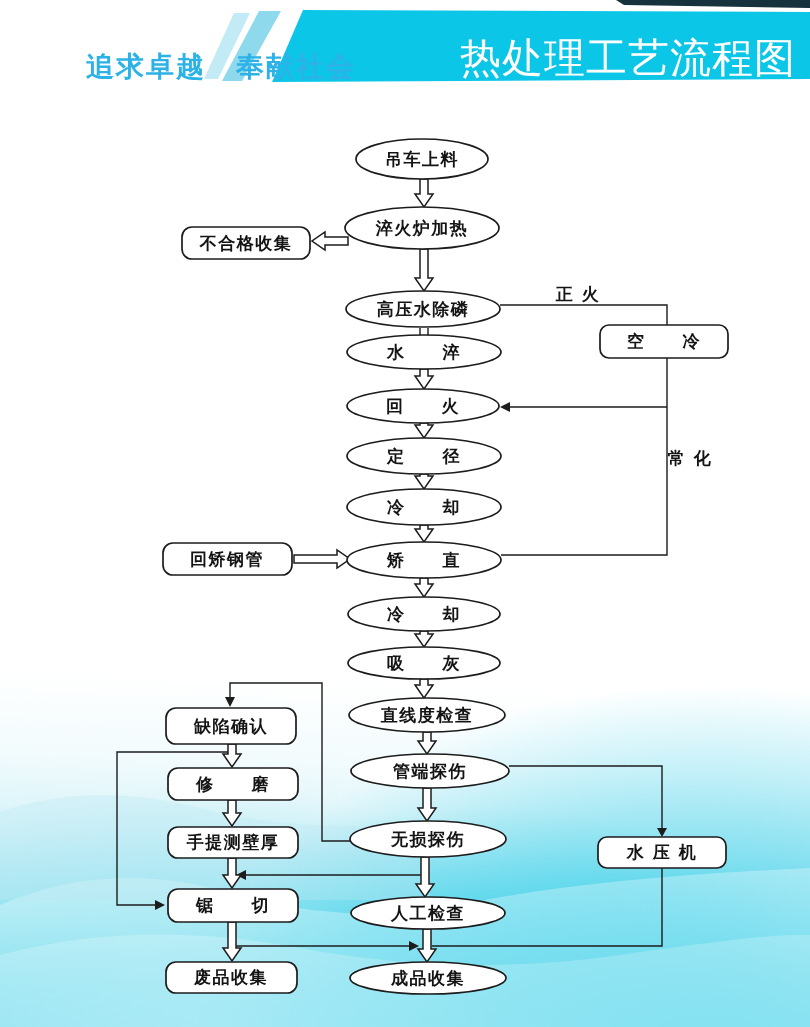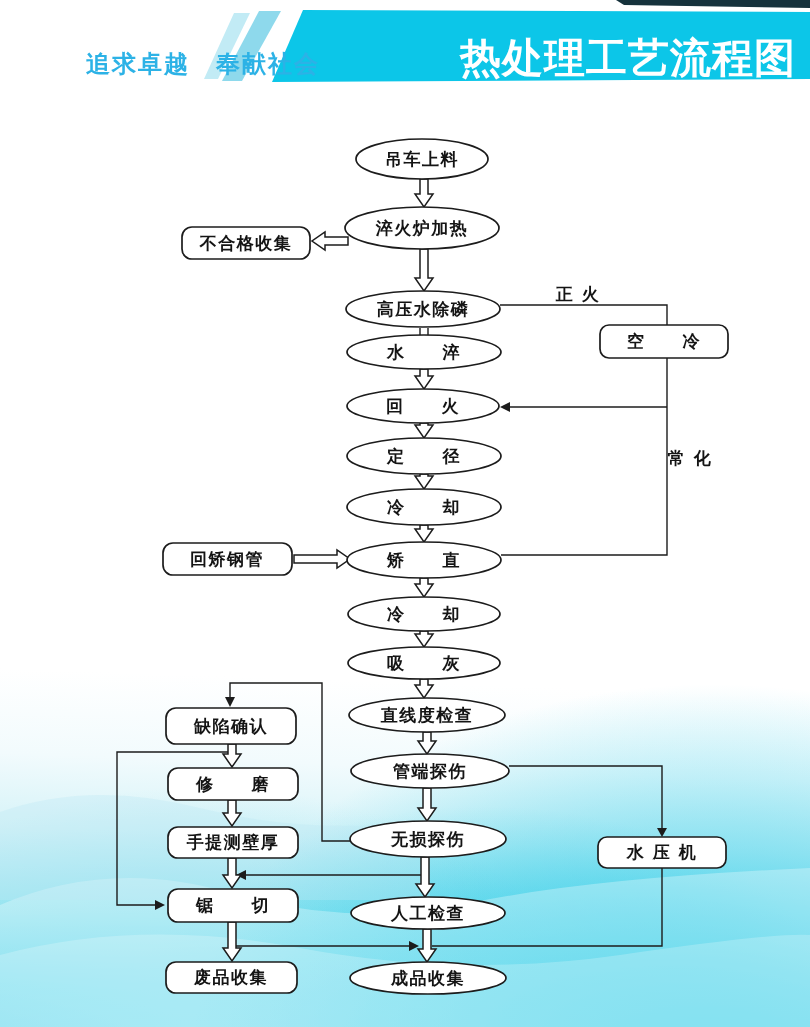--- a/index.html
+++ b/index.html
@@ -14,42 +14,42 @@
     background:
       radial-gradient(95% 55% at 88% 104%, rgba(26,200,230,.95) 0%, rgba(26,200,230,0) 68%),
       radial-gradient(75% 42% at 25% 106%, rgba(110,220,238,.85) 0%, rgba(110,220,238,0) 70%),
       radial-gradient(60% 30% at 60% 101%, rgba(70,212,235,.8) 0%, rgba(70,212,235,0) 75%),
       linear-gradient(182deg,#ffffff 0%,#ffffff 66%,#f2fbfd 74%,#d6f3f8 81%,#9fe6f1 89%,#55d5ea 96%,#3bcfe8 100%);
   }
   .bg svg{position:absolute;left:0;top:0;}
   
   .slogan{
     position:absolute;left:86px;top:48px;z-index:3;
-    font-size:24px;font-weight:700;letter-spacing:2px;color:#2cb2e6;white-space:nowrap;
+    font-size:28px;font-weight:700;letter-spacing:2px;color:#2cb2e6;white-space:nowrap;
   }
   .corner-artifact{
     position:absolute;left:0;top:0;width:810px;height:12px;z-index:2;
     background:#16323c;
     clip-path:polygon(616px 0px,810px 0px,810px 8px,624px 5px);
   }
   .stripe-a{
     position:absolute;left:0;top:0;width:810px;height:92px;z-index:2;background:#c2ebf5;
     clip-path:polygon(234px 13px,250px 13px,218px 79px,204px 79px);
   }
   .stripe-b{
     position:absolute;left:0;top:0;width:810px;height:92px;z-index:2;background:#8ed9ec;
     clip-path:polygon(259px 11px,281px 11px,242px 81px,222px 81px);
   }
   .banner{
     position:absolute;left:0;top:0;width:810px;height:92px;z-index:2;background:#0cc6e8;
     clip-path:polygon(303px 10px,810px 12px,810px 79px,272px 82px);
   }
   .banner .title{
     position:absolute;left:460px;top:31px;
-    font-size:41px;font-weight:700;letter-spacing:1px;color:#ffffff;white-space:nowrap;
+    font-size:41px;font-weight:400;letter-spacing:1px;color:#ffffff;white-space:nowrap;
   }
   
   .chart{position:absolute;left:0;top:0;z-index:4;}
   .chart text{
     font-family:"DejaVu Sans","Liberation Sans",sans-serif;
     font-size:17px;font-weight:600;fill:#141414;letter-spacing:1.5px;
   }
   .chart text.small-label{font-size:17px;font-weight:600;}
   .shape{fill:#ffffff;stroke:#1c1c1c;stroke-width:1.7;}
   .thin{fill:none;stroke:#1c1c1c;stroke-width:1.4;}

